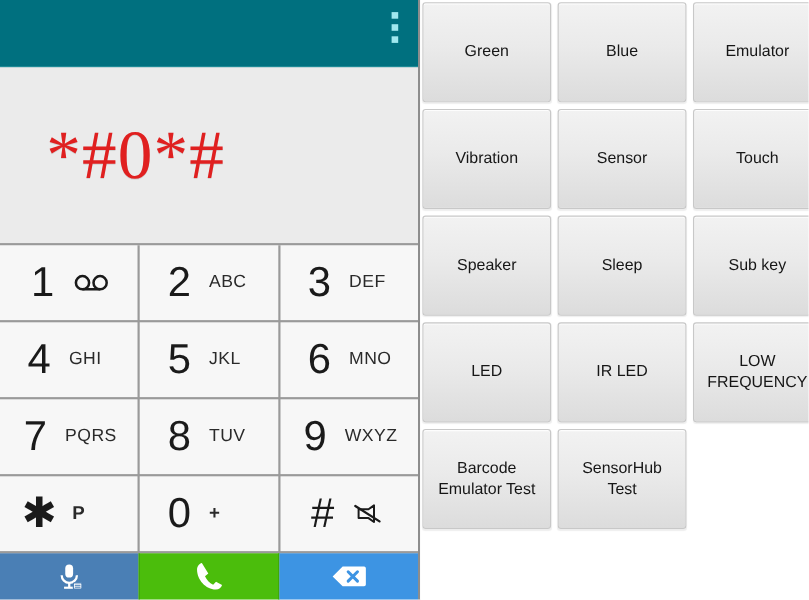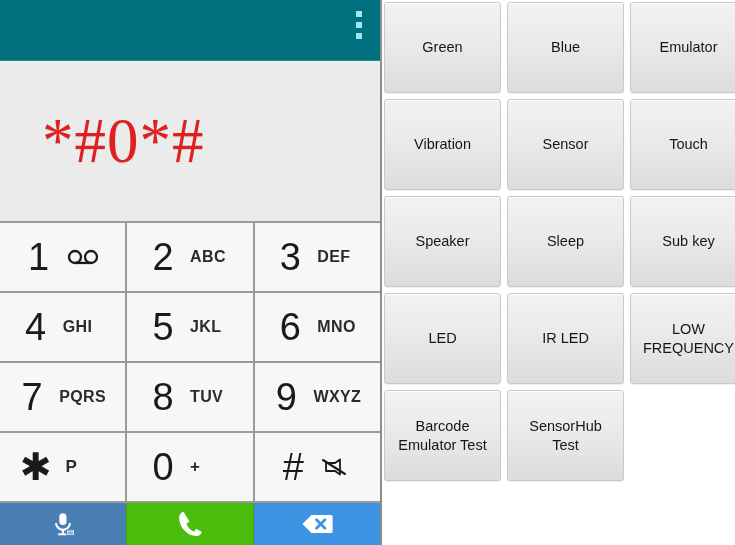--- a/index.html
+++ b/index.html
@@ -51,21 +51,21 @@
   .key{
     background:#f7f7f7;position:relative;
     display:flex;align-items:center;justify-content:center;
     gap:14px;
   }
   .key .big{
     font-size:38px;color:#1a1a1a;font-weight:300;line-height:1;
     min-width:26px;text-align:center;
   }
   .key .sub{
-    font-size:16px;color:#2a2a2a;font-weight:700;letter-spacing:.4px;
+    font-size:16px;color:#2a2a2a;font-weight:400;letter-spacing:.4px;
     min-width:40px;text-align:left;
   }
   .key .sub.sym{font-weight:700;font-size:17px;}
   .key .glyph{width:34px;height:22px;display:flex;align-items:center;justify-content:flex-start;}
 
   #actionbar{
     flex:none;height:42px;display:flex;
   }
   .act{flex:1;display:flex;align-items:center;justify-content:center;position:relative;}
   #act-voice{background:#4a7fb5;}

